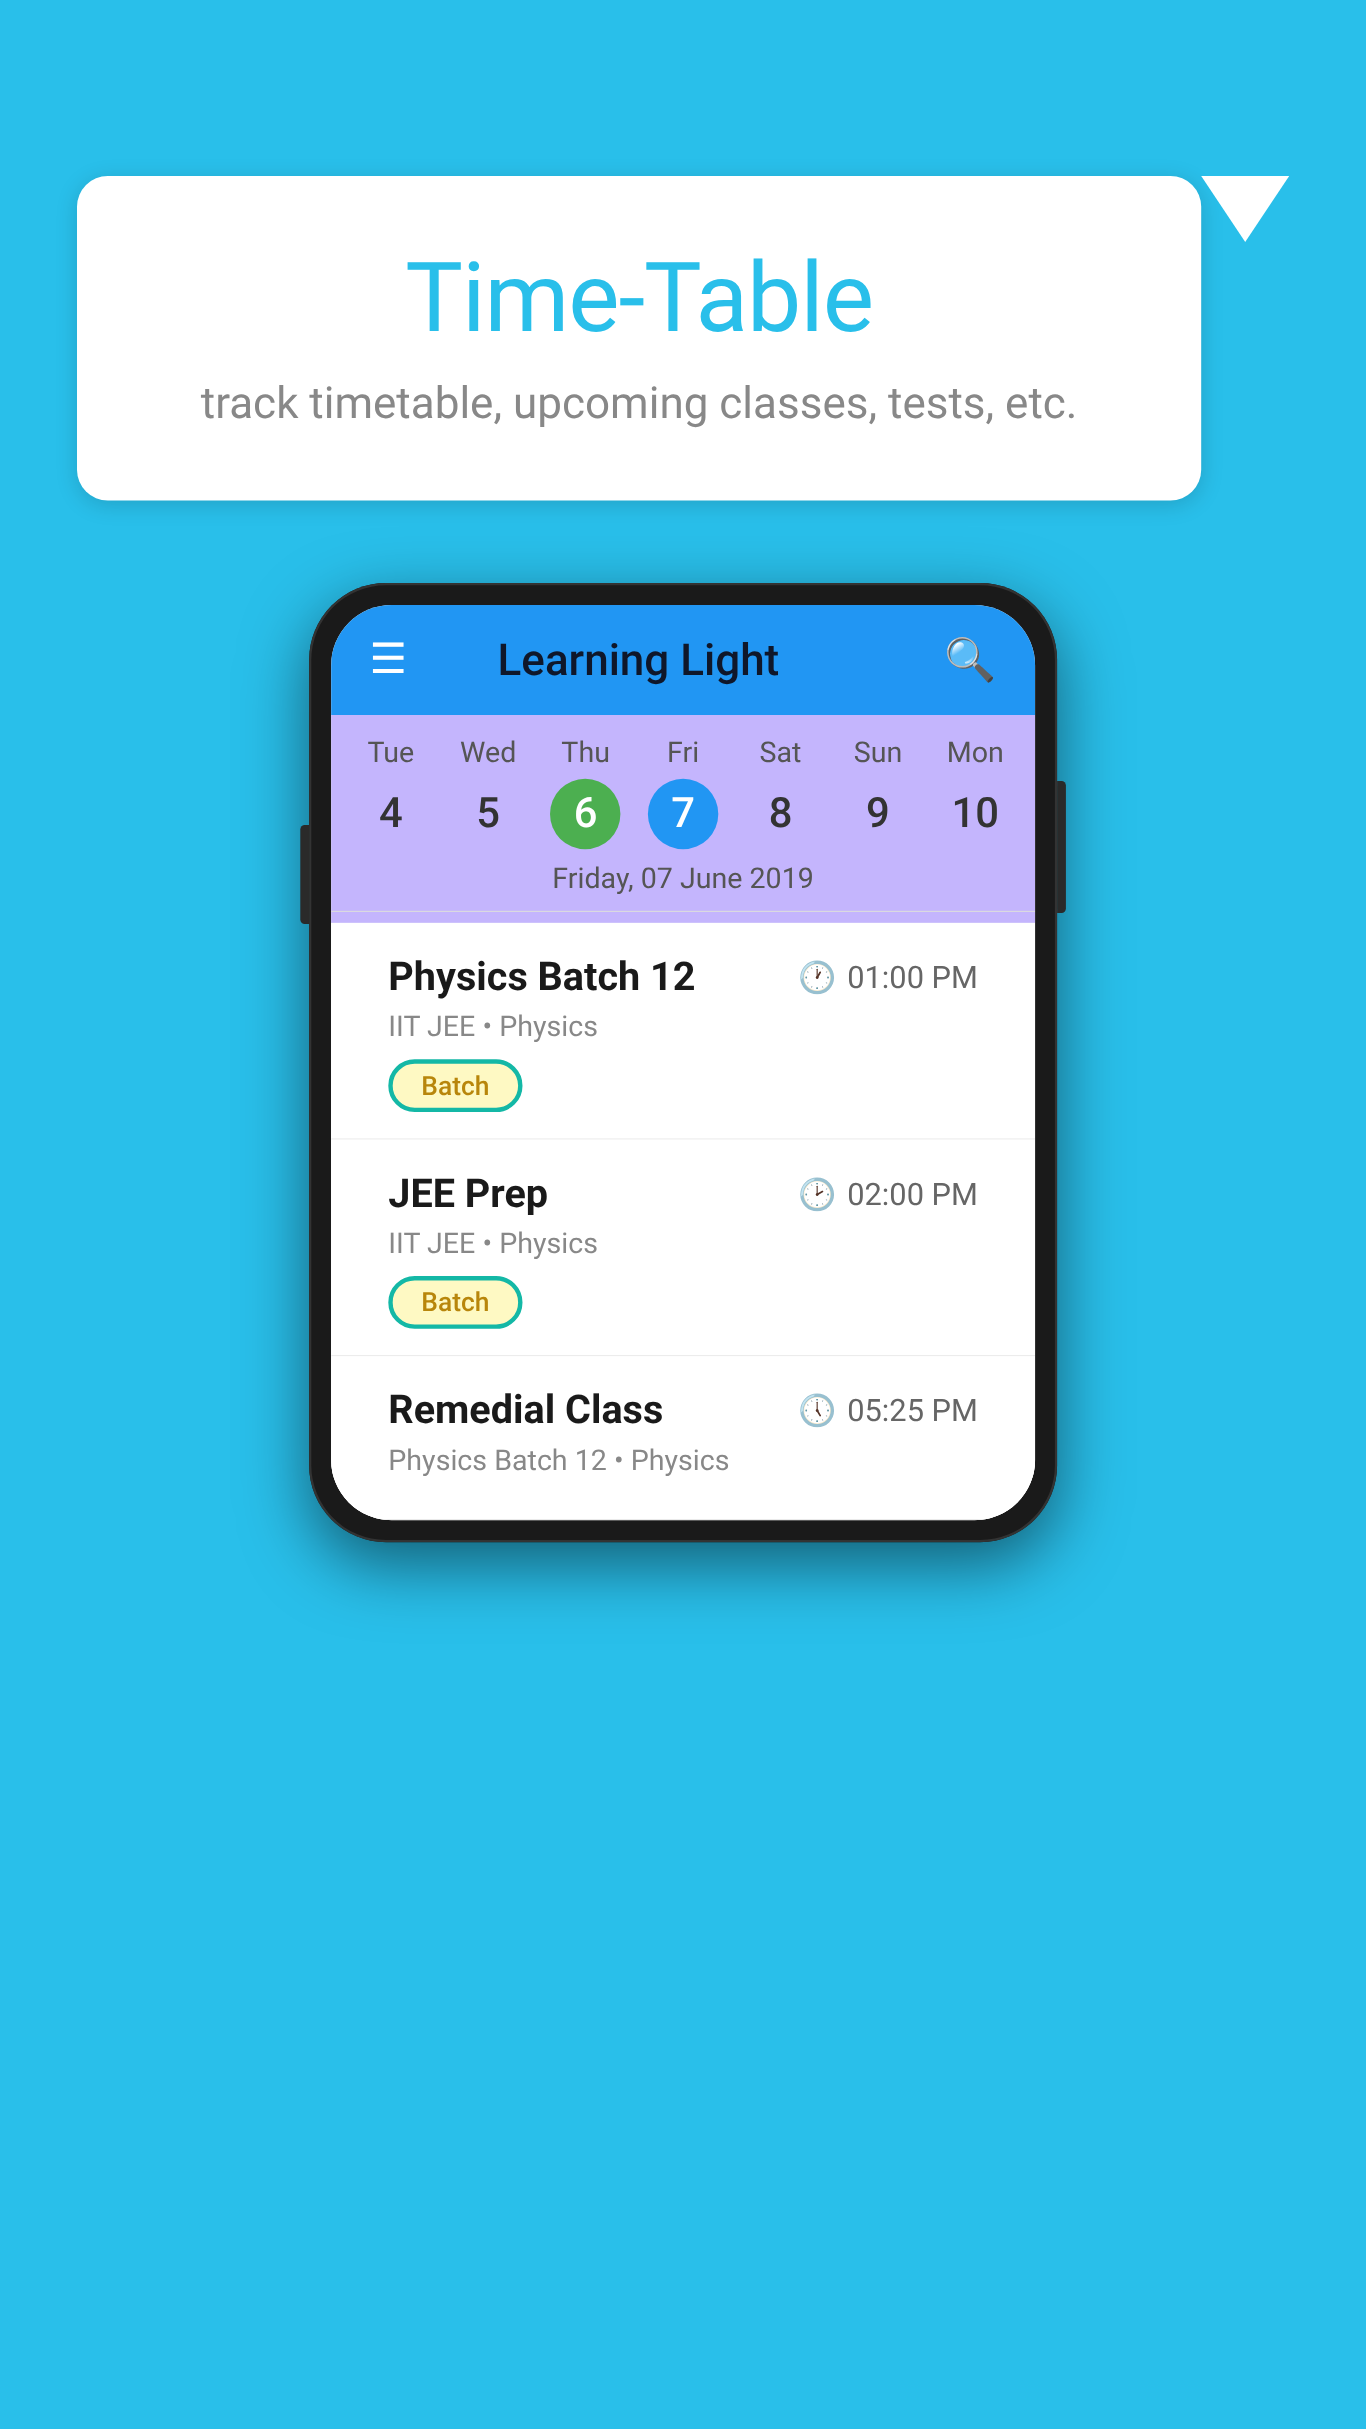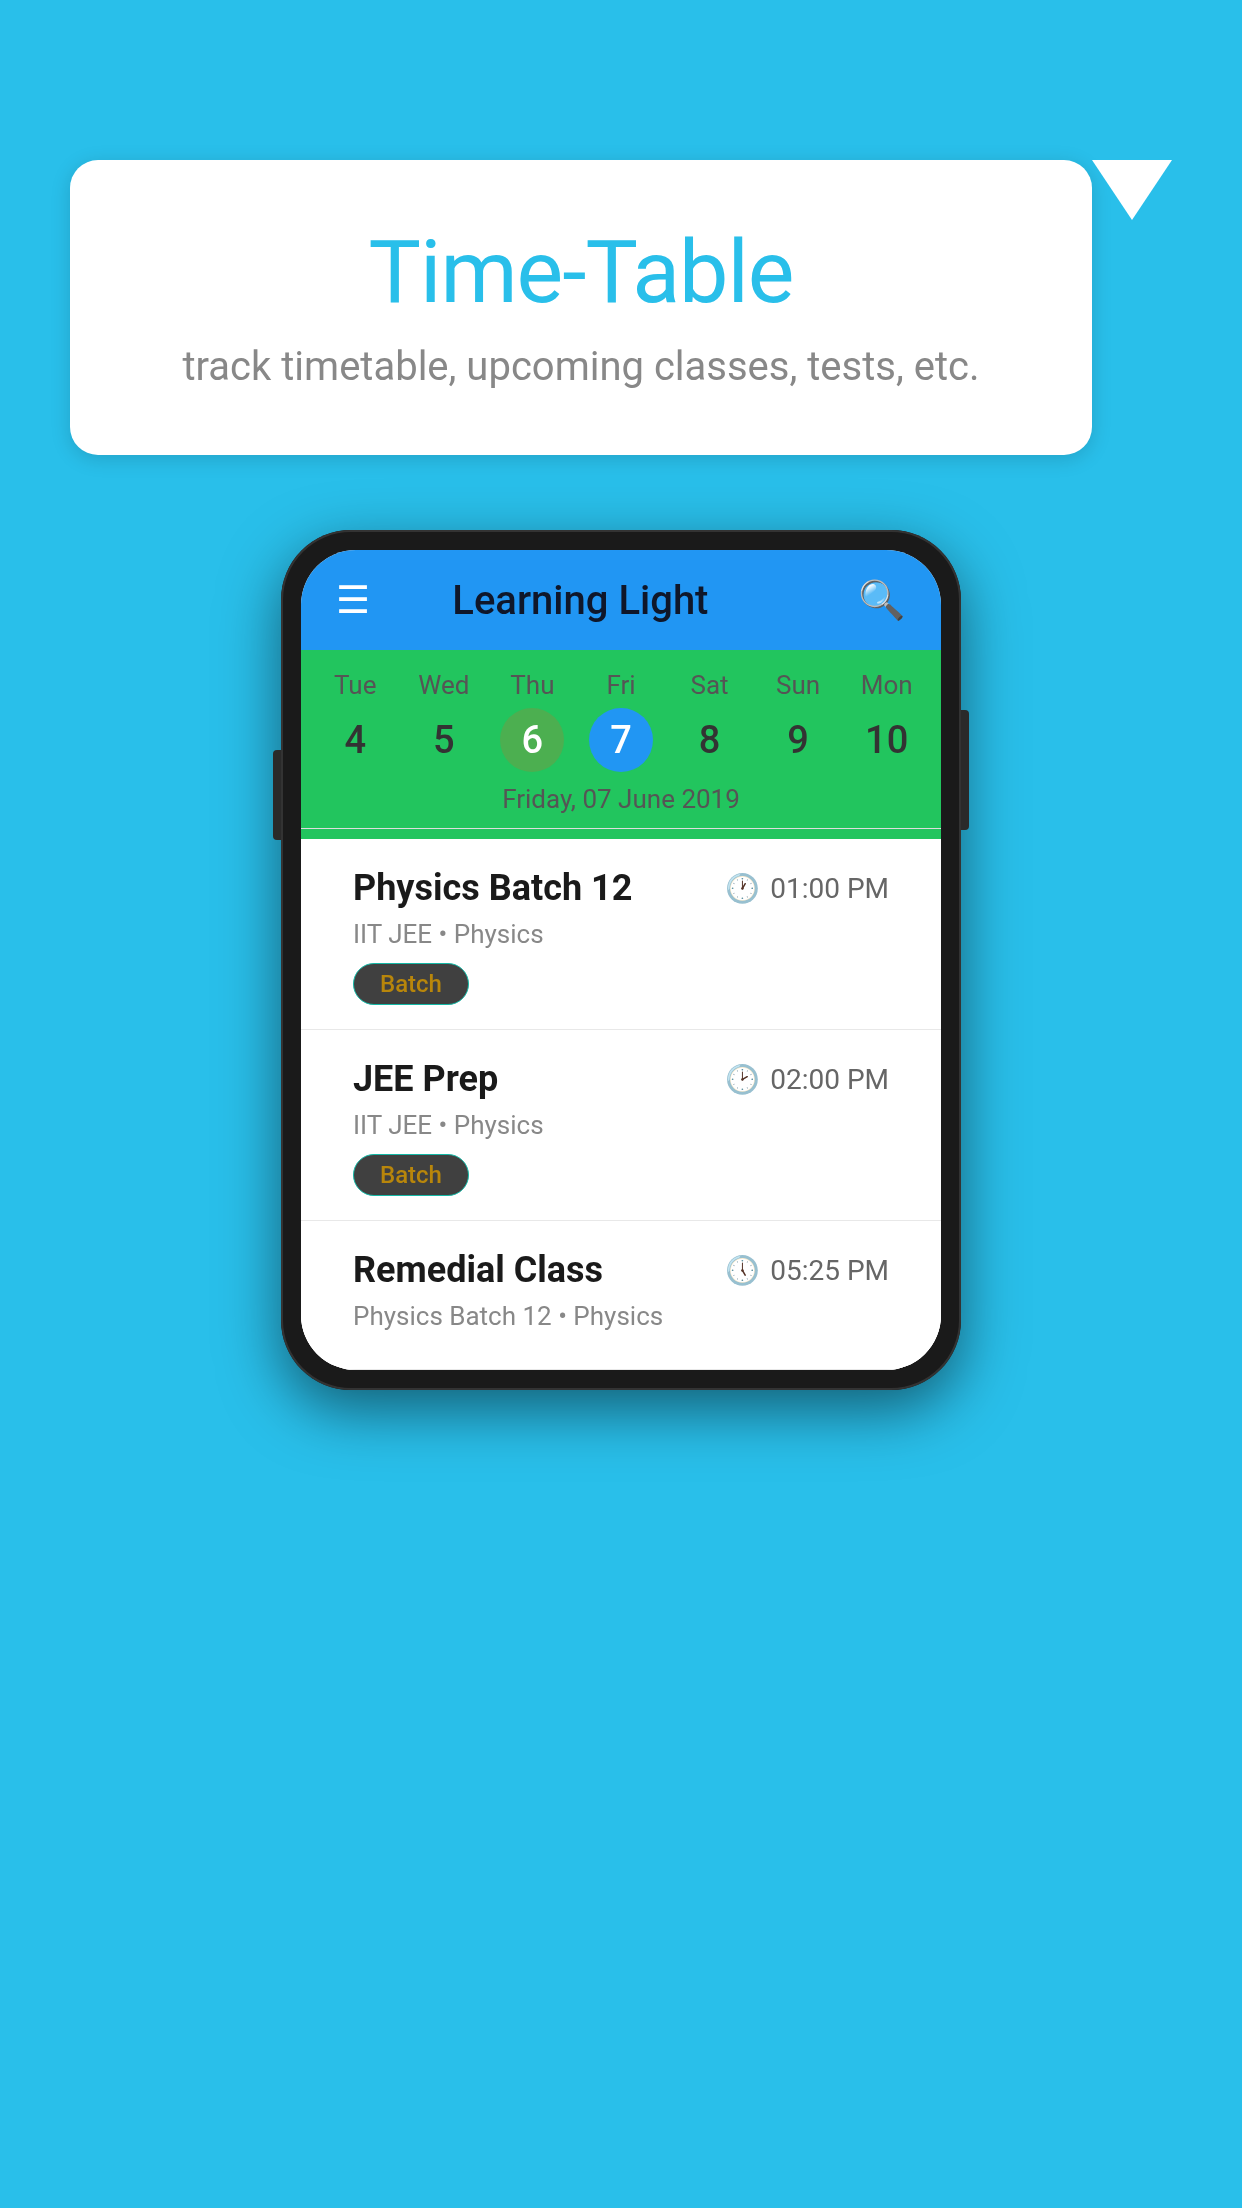--- a/index.html
+++ b/index.html
@@ -180,21 +180,21 @@
       margin-left: -68px;
     }
 
     .search-icon {
       color: white;
       font-size: 38px;
     }
 
     
     .calendar-week {
-      background: #22c55e;
+      background: #c4b5fd;
       padding: 20px 0 10px;
     }
 
     .day-headers {
       display: grid;
       grid-template-columns: repeat(7, 1fr);
       text-align: center;
       padding: 0 10px;
       margin-bottom: 8px;
     }
@@ -284,23 +284,23 @@
     }
 
     .schedule-item-sub {
       font-size: 26px;
       color: #888;
       margin-bottom: 14px;
     }
 
     .batch-tag {
       display: inline-block;
-      background: #404040;
+      background: #fef9c3;
       color: #B8860B;
-      border: 1px solid #14b8a6;
+      border: 4px solid #14b8a6;
       border-radius: 30px;
       padding: 6px 26px;
       font-size: 24px;
       font-weight: 500;
     }
   </style>
 </head>
 <body>
 
 <div class="speech-bubble-container">

